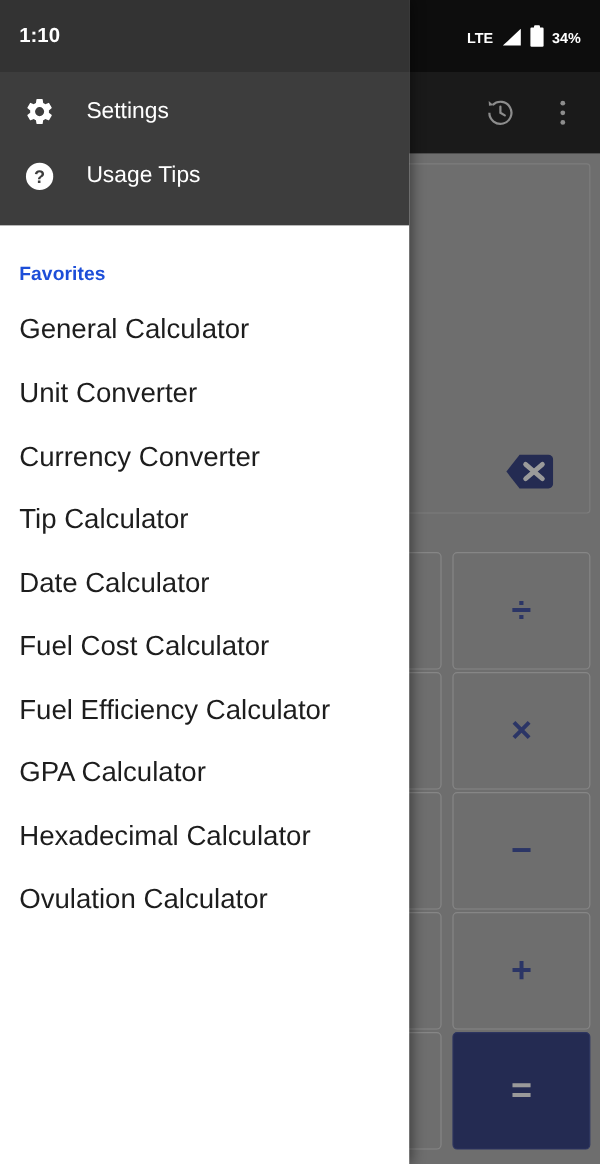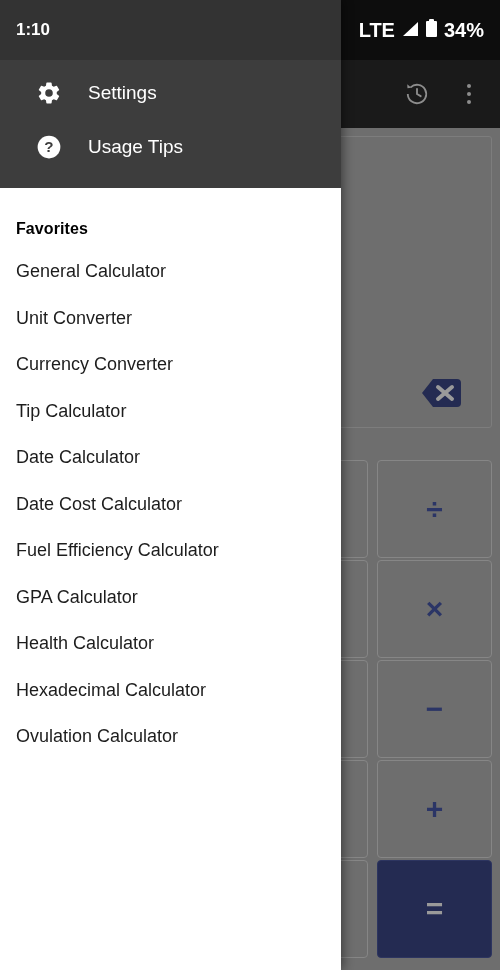--- a/index.html
+++ b/index.html
@@ -12,21 +12,21 @@
 
   
   .app-layer { position:absolute; inset:0; }
 
   .statusbar {
     position:absolute; top:0; left:0; width:500px; height:60px;
     background:#0d0d0d; display:flex; align-items:center;
     justify-content:space-between; padding:0 16px;
     color:#fff; font-size:17px; font-weight:bold;
   }
-  .sb-right { display:flex; align-items:flex-start; gap:7px; font-size:20px; font-weight:bold; }
+  .sb-right { display:flex; align-items:flex-end; gap:7px; font-size:12px; font-weight:bold; }
   .sig { width:17px; height:15px; }
   .batt { width:11px; height:18px; position:relative; }
   .batt .body { position:absolute; bottom:0; left:0; width:11px; height:16px; background:#fff; border-radius:1px; }
   .batt .cap { position:absolute; top:0; left:3px; width:5px; height:3px; background:#fff; border-radius:1px 1px 0 0; }
 
   .toolbar {
     position:absolute; top:60px; left:0; width:500px; height:68px;
     background:#1a1a1a; display:flex; align-items:center; justify-content:flex-end;
     padding-right:14px; gap:18px;
   }
@@ -60,32 +60,32 @@
     display:flex; flex-direction:column; overflow:hidden;
   }
   .drawer-status {
     height:60px; background:#333333; display:flex; align-items:center;
     padding-left:16px; color:#fff; font-size:17px; font-weight:bold; flex:0 0 auto;
   }
   .drawer-header {
     background:#3d3d3d; flex:0 0 auto; padding:6px 0 14px 0;
   }
   .hdr-item {
-    height:54px; display:flex; align-items:center; padding-left:32px; gap:22px;
+    height:54px; display:flex; align-items:center; padding-left:16px; gap:22px;
     color:#ffffff; font-size:19px;
   }
   .hdr-icon { width:34px; height:34px; display:flex; align-items:center; justify-content:center; flex:0 0 auto; }
 
   .drawer-list { flex:1 1 auto; background:#fff; padding-top:14px; overflow:hidden; }
   .sec-title {
-    color:#000000; font-weight:bold; font-size:16px;
+    color:#1d4ed8; font-weight:bold; font-size:16px;
     padding:18px 0 10px 16px; letter-spacing:0.1px;
   }
   .nav-item {
-    font-size:18px; color:#1d1d1d; padding:12px 0 12px 16px; line-height:1.25;
+    font-size:23px; color:#1d1d1d; padding:12px 0 12px 16px; line-height:1.25;
   }
 </style>
 </head>
 <body>
 
 <div class="screen">
 
   <div class="app-layer">
 
     <div class="statusbar">
@@ -204,23 +204,22 @@
 
     <div class="drawer-list">
 
       <div class="sec-title">Favorites</div>
       <div class="nav-item">General Calculator</div>
       <div class="nav-item">Unit Converter</div>
       <div class="nav-item">Currency Converter</div>
       <div class="nav-item">Tip Calculator</div>
 
       <div class="nav-item">Date Calculator</div>
-      <div class="nav-item">Date Cost Calculator</div>
+      <div class="nav-item">Fuel Cost Calculator</div>
       <div class="nav-item">Fuel Efficiency Calculator</div>
       <div class="nav-item">GPA Calculator</div>
-      <div class="nav-item">Health Calculator</div>
       <div class="nav-item">Hexadecimal Calculator</div>
       <div class="nav-item">Ovulation Calculator</div>
 
     </div>
   </div>
 
 </div>
 
 </body></html>

